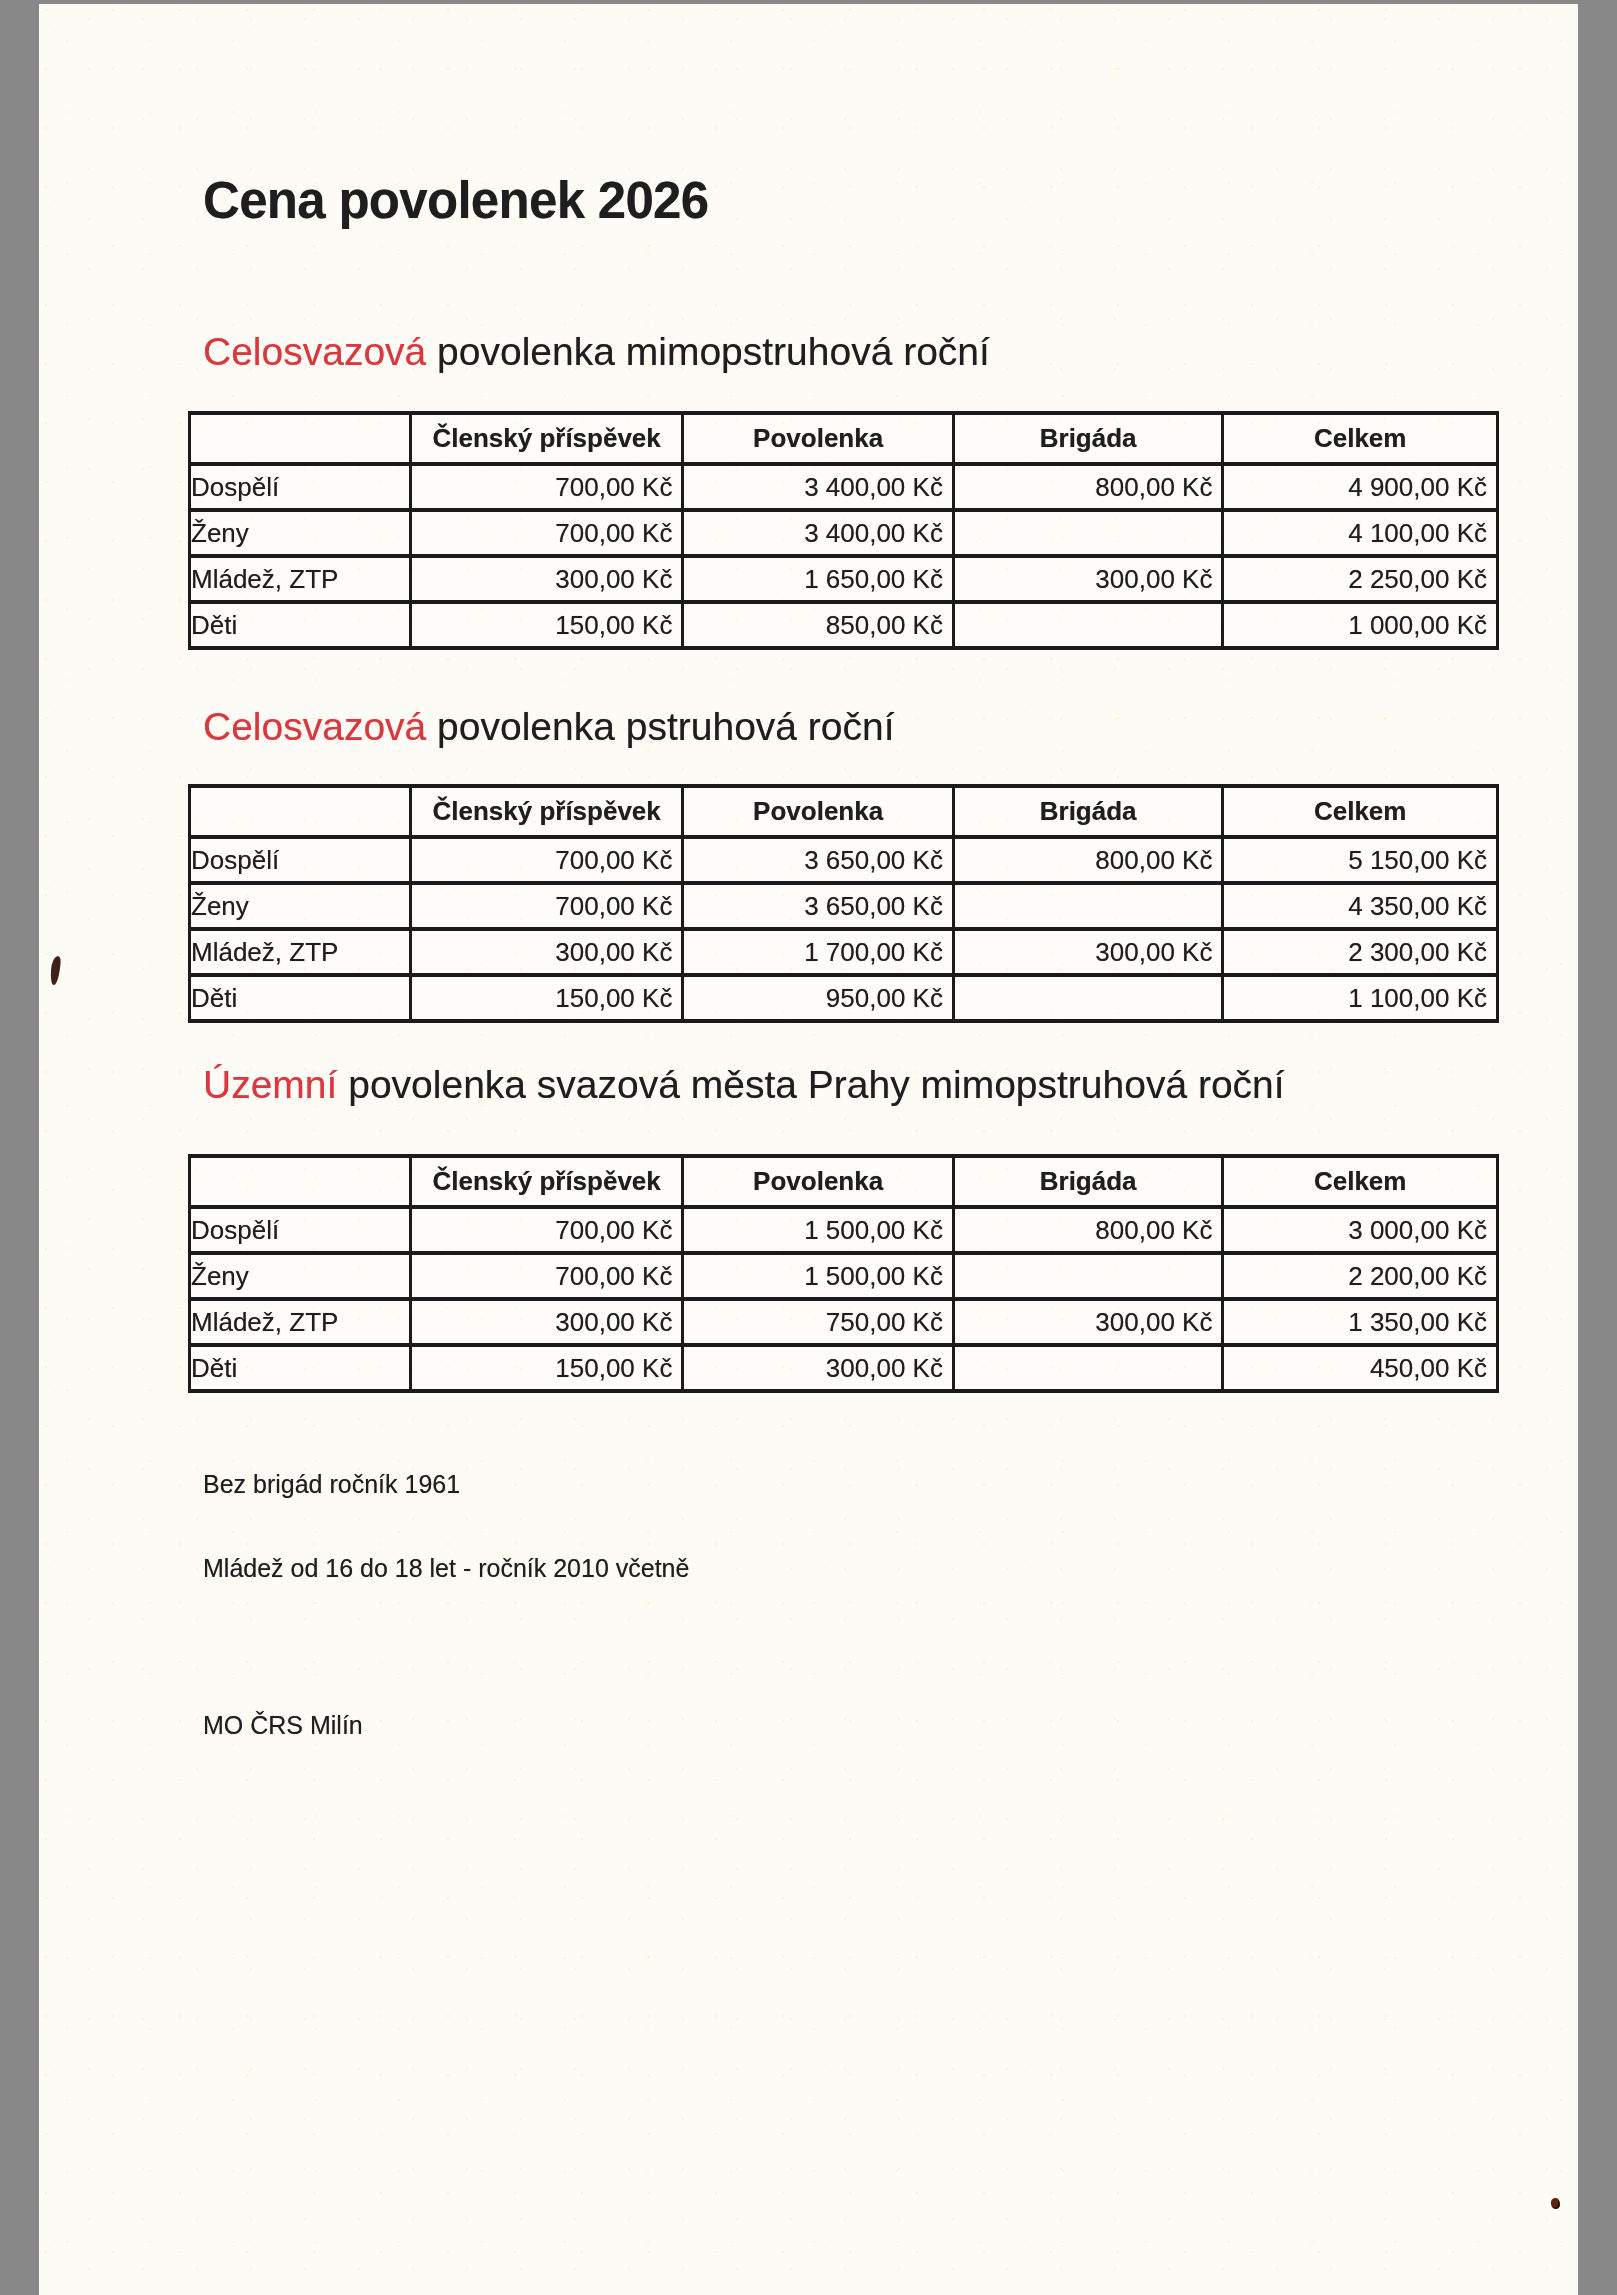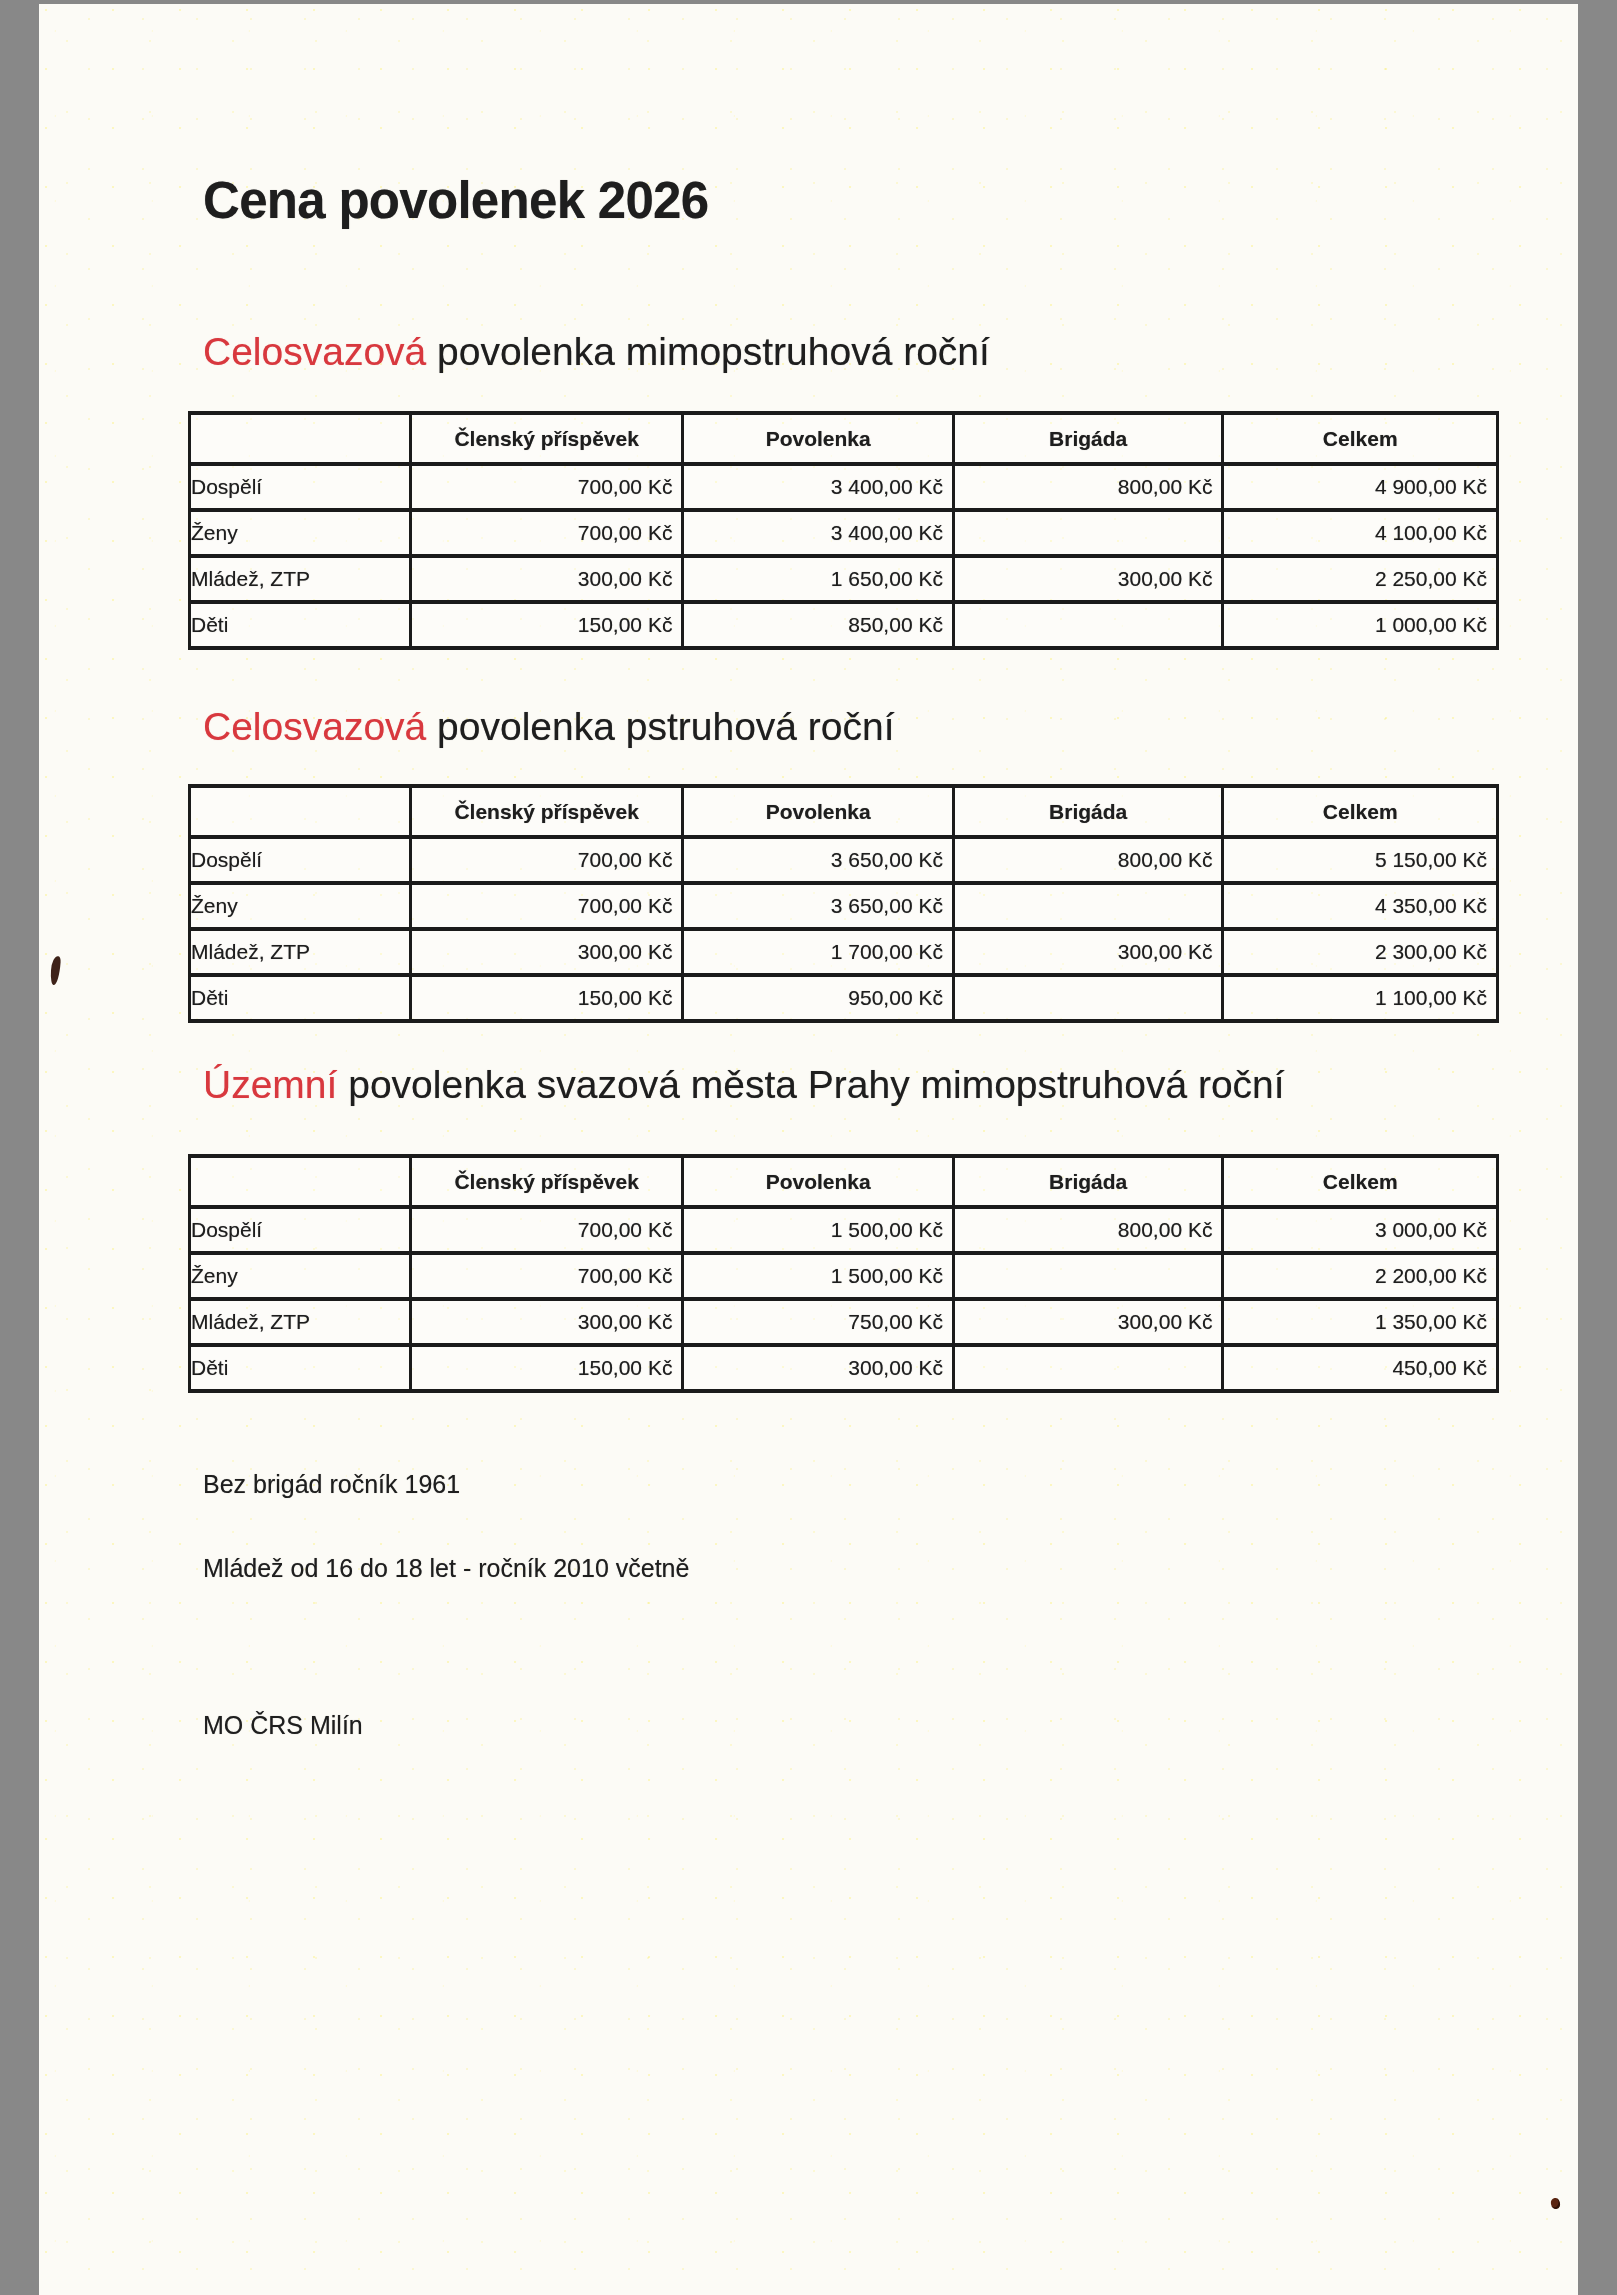--- a/index.html
+++ b/index.html
@@ -29,21 +29,21 @@
     font-size:39px; font-weight:400; white-space:nowrap;
   }
   .heading-accent { color:#d8383e; text-shadow:0 0 0.7px rgba(216,56,62,0.5); }
   .h1 { top:326px; } .h2 { top:701px; } .h3 { top:1059px; }
 
   table.price {
     position:absolute; left:149px;
     width:1311px;
     border-collapse:collapse;
     table-layout:fixed;
-    font-size:21px;
+    font-size:26px;
   }
   .t1 { top:407px; } .t2 { top:780px; } .t3 { top:1150px; }
   table.price td, table.price th {
     border-left:3.3px solid #1b1b1b;
     border-right:3.3px solid #1b1b1b;
     border-top:4.6px solid #1b1b1b;
     border-bottom:4.6px solid #1b1b1b;
     white-space:nowrap;
     overflow:hidden;
     background:rgba(255,255,255,0.35);

